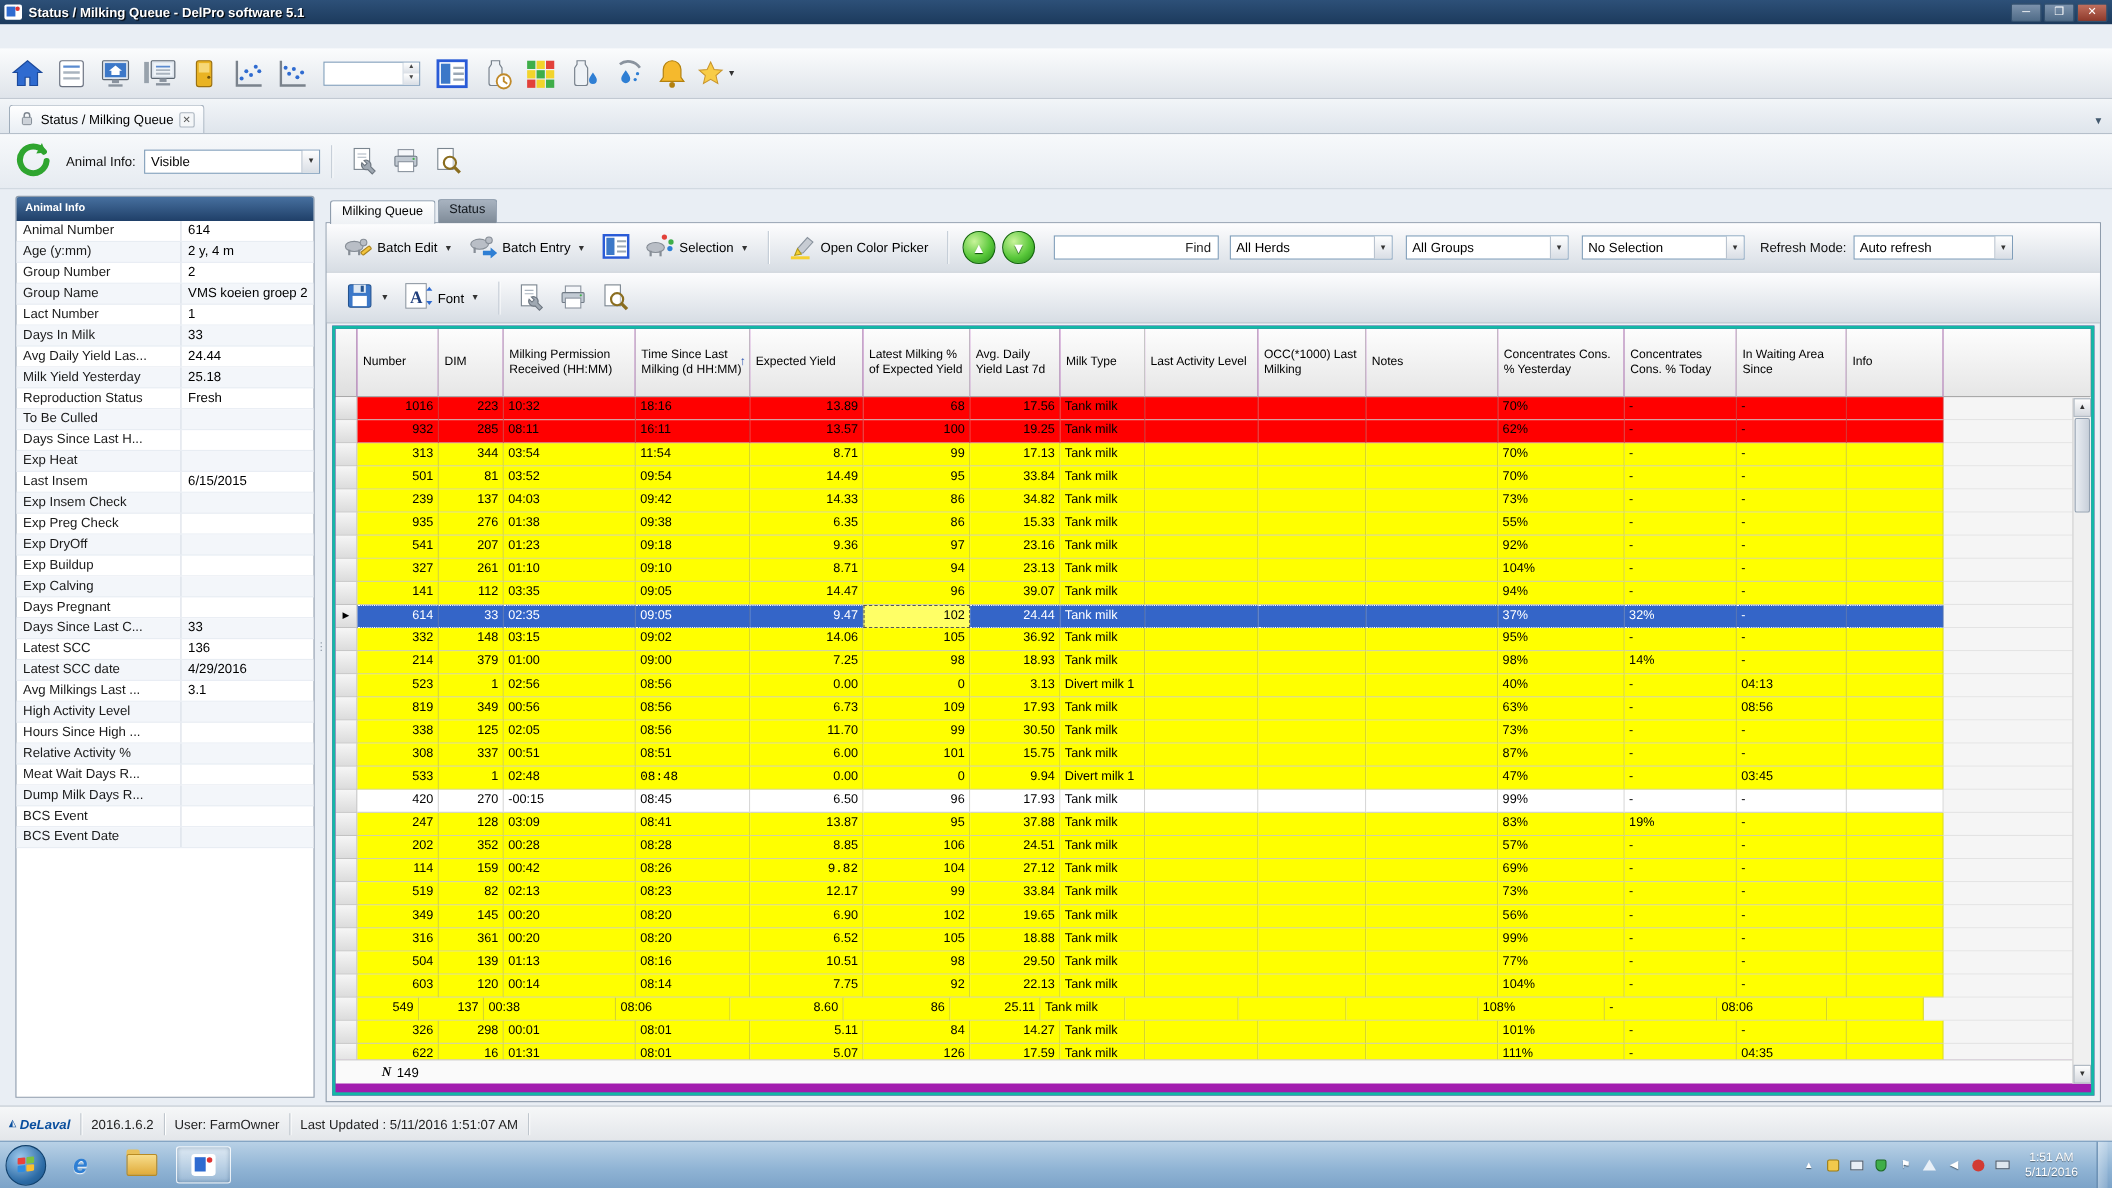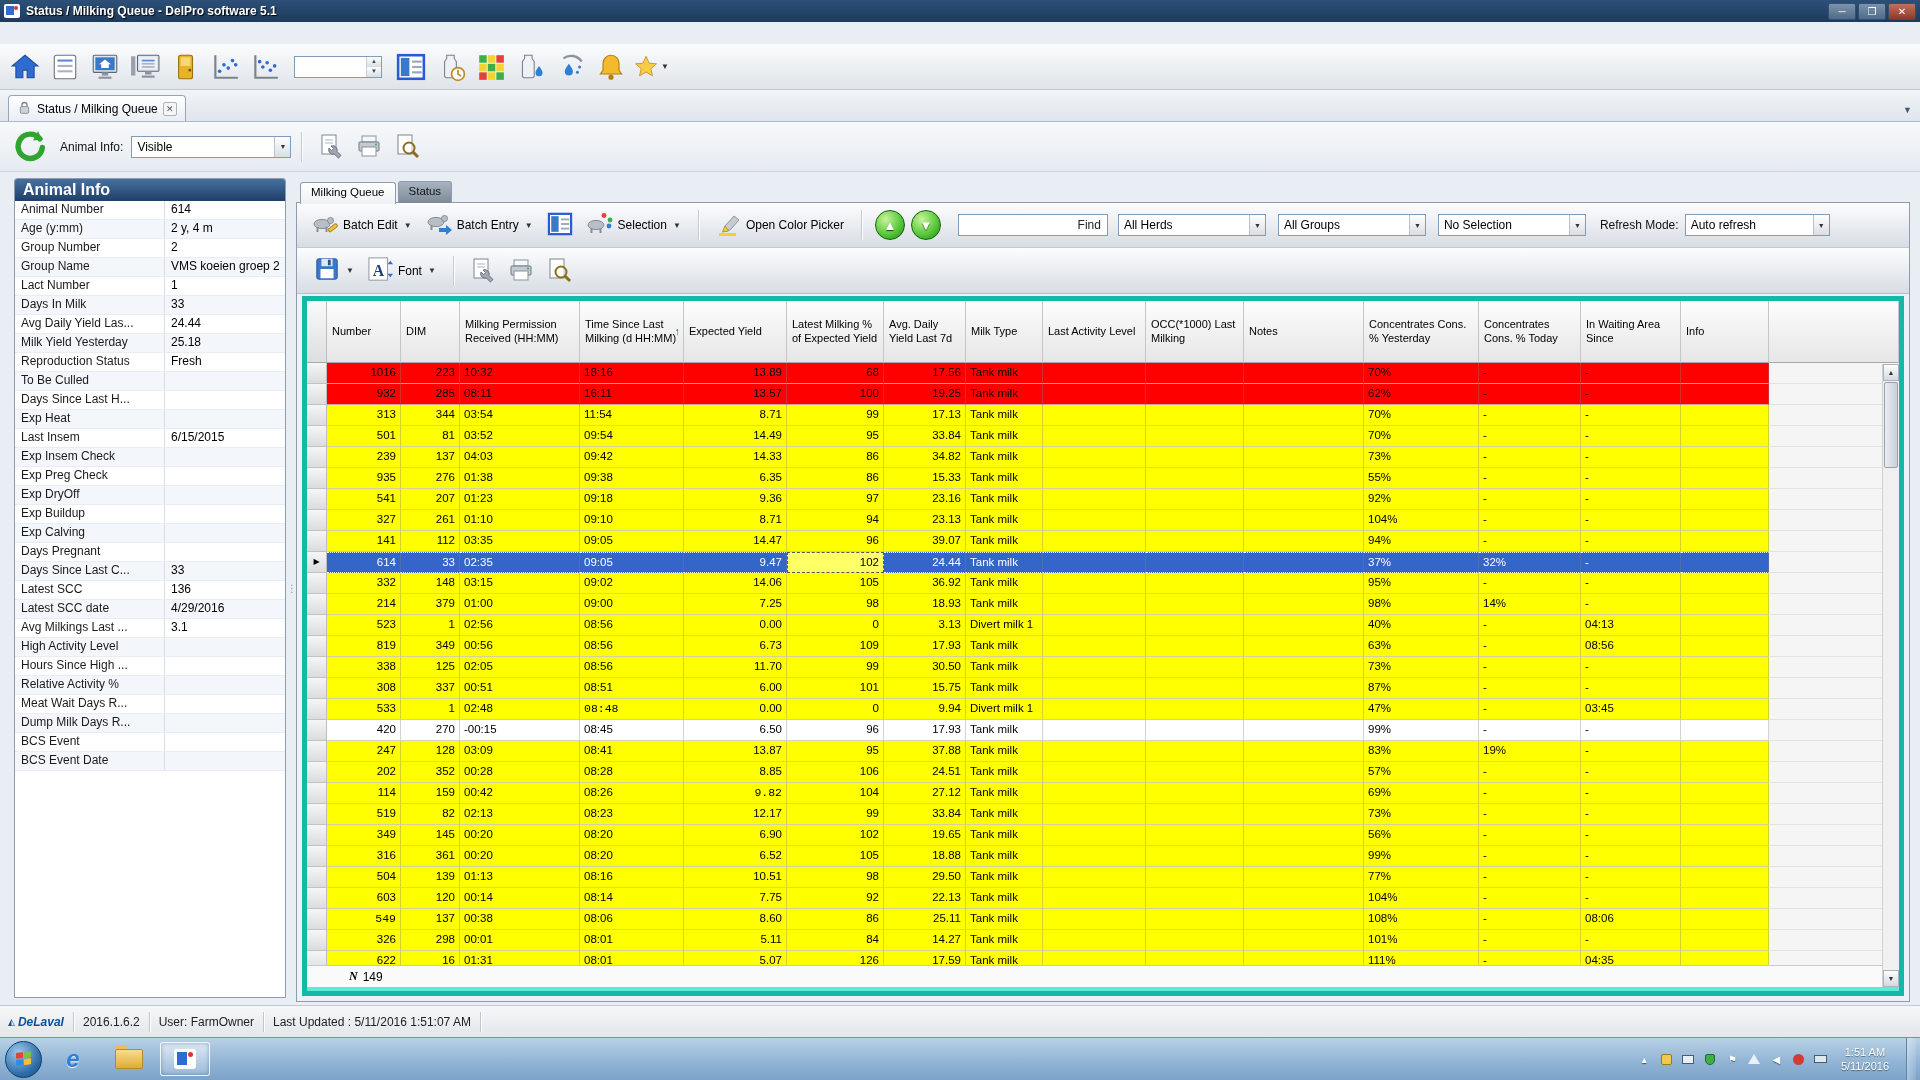--- a/index.html
+++ b/index.html
@@ -37,21 +37,21 @@
   
   .pagebar { position:absolute; top:122px; left:0; right:0; height:50px; background:linear-gradient(#f7f9fb,#e6ebf1); border-bottom:1px solid #cfd6df; display:flex; align-items:center; padding-left:12px; }
   .label { font-size:12px; color:#111; }
   .combo { height:22px; background:#fff; border:1px solid #7f9db9; display:flex; align-items:center; font-size:12px; }
   .combo .c-text { flex:1; padding:0 5px; white-space:nowrap; overflow:hidden; }
   .combo .c-btn { width:16px; height:100%; background:linear-gradient(#fefefe,#d9dee5); border-left:1px solid #b9c3cf; font-size:7px; color:#333; display:flex; align-items:center; justify-content:center; }
   .vsep { width:1px; height:30px; background:#c3cbd5; margin:0 10px; box-shadow:1px 0 0 #fff; }
 
   
   .left-panel { position:absolute; left:14px; top:178px; width:272px; bottom:82px; background:#fff; border:1px solid #8e9cac; border-radius:3px 3px 0 0; }
-  .lp-header { height:22px; background:linear-gradient(#47709f,#1f3f68); color:#fff; font-size:16px; font-weight:bold; line-height:22px; padding-left:8px; border-radius:2px 2px 0 0; }
+  .lp-header { height:22px; background:linear-gradient(#47709f,#1f3f68); color:#fff; font-size:10px; font-weight:bold; line-height:22px; padding-left:8px; border-radius:2px 2px 0 0; }
   .lp-row { display:flex; height:19px; font-size:12px; border-bottom:1px solid #e8edf3; }
   .lp-row.alt { background:#f3f6fa; }
   .lp-label { width:150px; padding:1px 4px 0 6px; border-right:1px solid #d7dde6; white-space:nowrap; overflow:hidden; color:#1a1a1a; }
   .lp-value { flex:1; padding:1px 4px 0 6px; white-space:nowrap; overflow:hidden; }
   .splitter { position:absolute; left:288px; top:178px; width:8px; bottom:82px; display:flex; align-items:center; justify-content:center; color:#8a97a6; font-size:10px; letter-spacing:0; }
 
   
   .rp-tabs { position:absolute; left:300px; top:181px; height:22px; display:flex; z-index:3; }
   .q-tab { font-size:11.5px; padding:3px 10px 2px; border:1px solid #8e9cac; border-bottom:none; border-radius:3px 3px 0 0; margin-right:2px; }
   .q-tab.active { background:linear-gradient(#ffffff,#eef1f5); position:relative; top:1px; }
@@ -61,21 +61,21 @@
   .q-toolbar1 { position:absolute; top:0; left:0; right:0; height:45px; background:linear-gradient(#fdfdfe,#d7dde4); border-bottom:1px solid #c2c9d2; display:flex; align-items:center; padding-left:8px; font-size:12px; }
   .q-toolbar2 { position:absolute; top:45px; left:0; right:0; height:46px; background:linear-gradient(#fdfdfe,#d7dde4); border-bottom:1px solid #b7bfc9; display:flex; align-items:center; padding-left:10px; font-size:12px; }
   .tb-btn { display:flex; align-items:center; gap:4px; padding:3px 6px; border:1px solid transparent; border-radius:3px; }
   .dd-arrow { font-size:8px; color:#333; margin-left:2px; }
   .orb { width:30px; height:30px; border-radius:50%; background:radial-gradient(circle at 35% 30%, #c8f39a, #5bc93c 55%, #1f8a12); border:1px solid #12640b; color:#fff; font-size:13px; display:flex; align-items:center; justify-content:center; margin:0 3px; text-shadow:0 1px 1px #0a4d06; }
   .find-box { width:150px; height:22px; background:#fff; border:1px solid #7f9db9; display:flex; align-items:center; margin:0 10px 0 14px; font-size:12px; }
   .find-box .f-spacer { flex:1; }
   .find-box .f-label { padding-right:6px; color:#222; }
 
   
-  .grid-area { position:absolute; top:93px; left:5px; right:5px; bottom:5px; background:#5eead4; border:5px solid #14b8a6; overflow:hidden; }
+  .grid-area { position:absolute; top:93px; left:5px; right:5px; bottom:5px; background:#a21caf; border:3px solid #14b8a6; overflow:hidden; }
   .g-header { display:flex; height:62px; }
   .gh-corner { width:20px; background:linear-gradient(#fafafa,#dedede); border-right:1px solid #bdbdbd; border-bottom:1px solid #a9a9a9; }
   .gh-cell { background:linear-gradient(#fdfdfd,#e6e6e6); border-right:1px solid #c6c6c6; border-bottom:1px solid #a9a9a9; font-size:11px; color:#000; padding:3px 5px; display:flex; align-items:center; position:relative; line-height:1.2; }
   .gh-sort { position:absolute; right:3px; top:24px; color:#2a52b0; font-size:11px; }
   .g-body { height:602px; overflow:hidden; background:#f2f2f2; }
   .g-row { display:flex; height:21px; }
   .g-rowhead { width:20px; background:linear-gradient(#f6f6f6,#dcdcdc); border-right:1px solid #bdbdbd; border-bottom:1px solid #c2c2c2; font-size:8px; line-height:20px; text-align:center; color:#000; }
   .g-cell { border-right:1px solid rgba(130,130,130,.35); border-bottom:1px solid rgba(200,200,200,.8); font-size:11.5px; line-height:19px; padding:0 4px; white-space:nowrap; overflow:hidden; }
   .g-cell.num { text-align:right; }
   .g-fill { flex:1; background:#f5f5f5; border-bottom:1px solid #e3e3e3; }
@@ -1071,21 +1071,21 @@
             <div class="g-cell" style="width: 98px;"></div>
             <div class="g-cell" style="width: 120px;"></div>
             <div class="g-cell" style="width: 115px;">104%</div>
             <div class="g-cell" style="width: 102px;">-</div>
             <div class="g-cell" style="width: 100px;">-</div>
             <div class="g-cell" style="width: 88px;"></div>
             <div class="g-fill"></div>
           </div>
           <div class="g-row yellow">
             <div class="g-rowhead"></div>
-            <div class="g-cell num" style="width: 74px; font-family: Liberation Mono, monospace;">549</div>
+            <div class="g-cell num" style="width: 56px;">549</div>
             <div class="g-cell num" style="width: 59px;">137</div>
             <div class="g-cell" style="width: 120px;">00:38</div>
             <div class="g-cell" style="width: 104px;">08:06</div>
             <div class="g-cell num" style="width: 103px;">8.60</div>
             <div class="g-cell num" style="width: 97px;">86</div>
             <div class="g-cell num" style="width: 82px;">25.11</div>
             <div class="g-cell" style="width: 77px;">Tank milk</div>
             <div class="g-cell" style="width: 103px;"></div>
             <div class="g-cell" style="width: 98px;"></div>
             <div class="g-cell" style="width: 120px;"></div>

